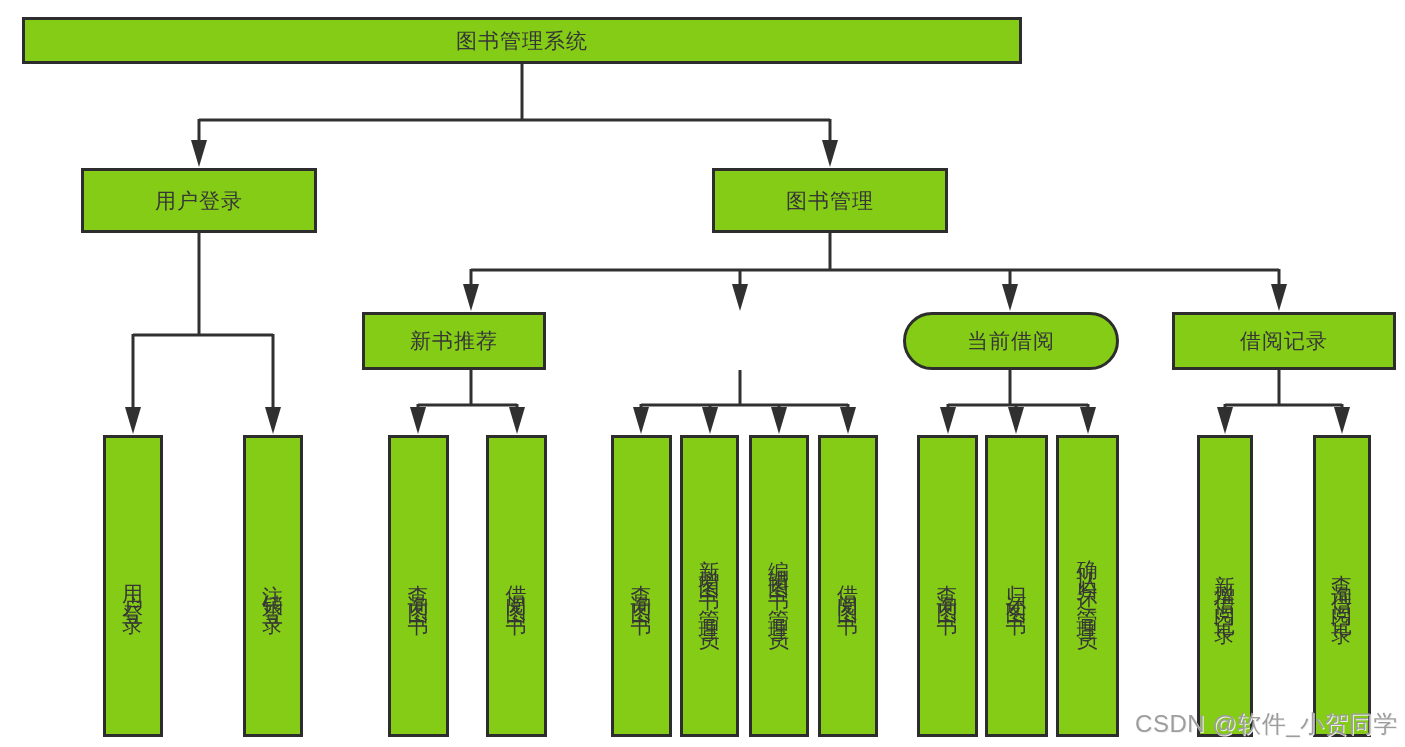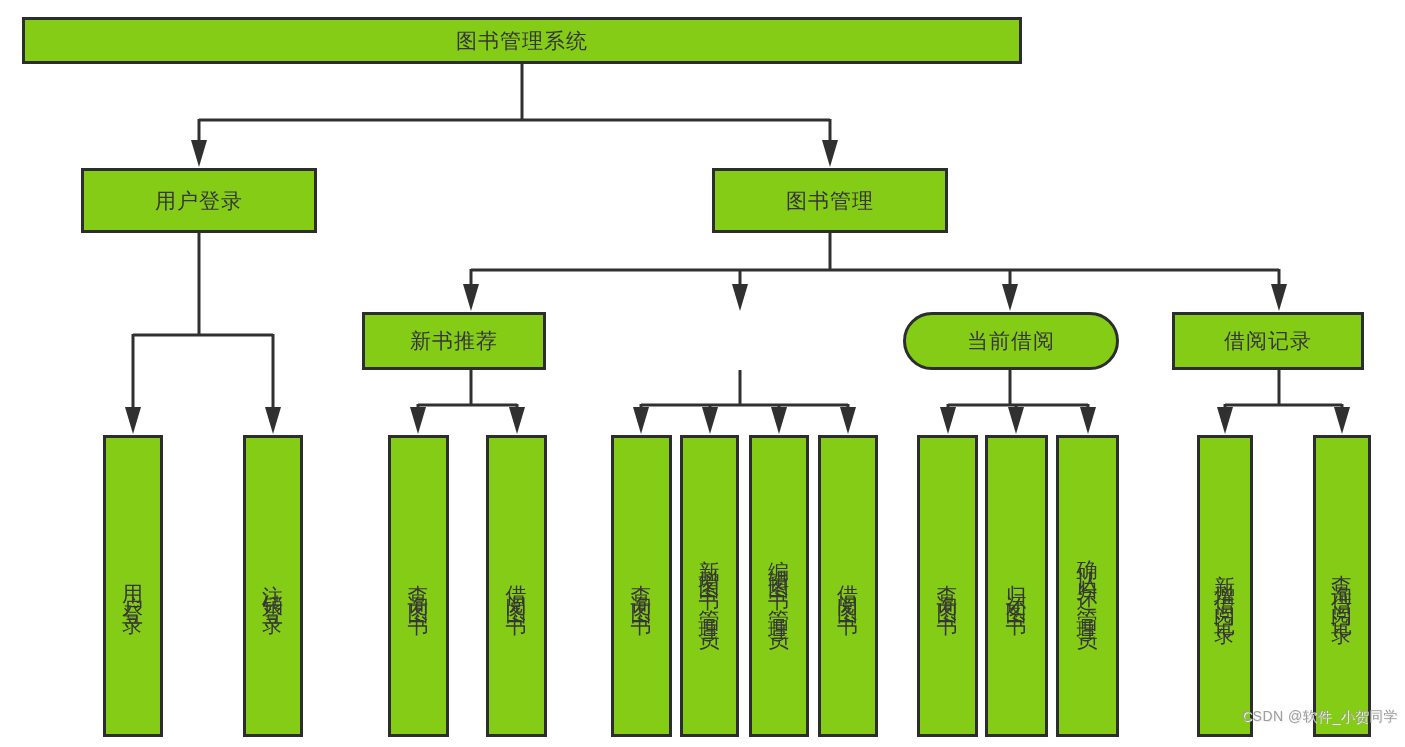--- a/index.html
+++ b/index.html
@@ -38,21 +38,21 @@
     writing-mode: vertical-rl;
     text-orientation: mixed;
     letter-spacing: 10px;
     line-height: 1;
     padding-top: 4px;
   }
   #watermark {
     position: absolute;
     top: 708px;
     right: 7px;
-    font-size: 14px;
+    font-size: 24px;
     color: #9d9d9d;
     text-shadow: 1px 1px 0 #efefef;
     z-index: 3;
     letter-spacing: 0.5px;
     white-space: nowrap;
   }
 </style>
 </head>
 <body>
 
@@ -124,21 +124,21 @@
     </g>
   </svg>
 
   <div class="node" style="left:22px; top:17px; width:1000px; height:47px;">图书管理系统</div>
 
   <div class="node" style="left:81px; top:168px; width:236px; height:65px;">用户登录</div>
   <div class="node" style="left:712px; top:168px; width:236px; height:65px;">图书管理</div>
 
   <div class="node" style="left:362px; top:312px; width:184px; height:58px;">新书推荐</div>
   <div class="node" style="left:903px; top:312px; width:216px; height:58px;border-radius:29px;">当前借阅</div>
-  <div class="node" style="left:1172px; top:312px; width:192px; height:58px;">借阅记录</div>
+  <div class="node" style="left:1172px; top:312px; width:224px; height:58px;">借阅记录</div>
 
   <div class="node vert" style="left:103px; top:435px; width:60px; height:302px;">用户登录</div>
   <div class="node vert" style="left:243px; top:435px; width:60px; height:302px;">注销登录</div>
 
   <div class="node vert" style="left:388px; top:435px; width:61px; height:302px;">查询图书</div>
   <div class="node vert" style="left:486px; top:435px; width:61px; height:302px;">借阅图书</div>
 
   <div class="node vert" style="left:611px; top:435px; width:61px; height:302px;">查询图书</div>
   <div class="node vert" style="left:680px; top:435px; width:59px; height:302px;">新增图书（管理员）</div>
   <div class="node vert" style="left:749px; top:435px; width:60px; height:302px;">编辑图书（管理员）</div>

